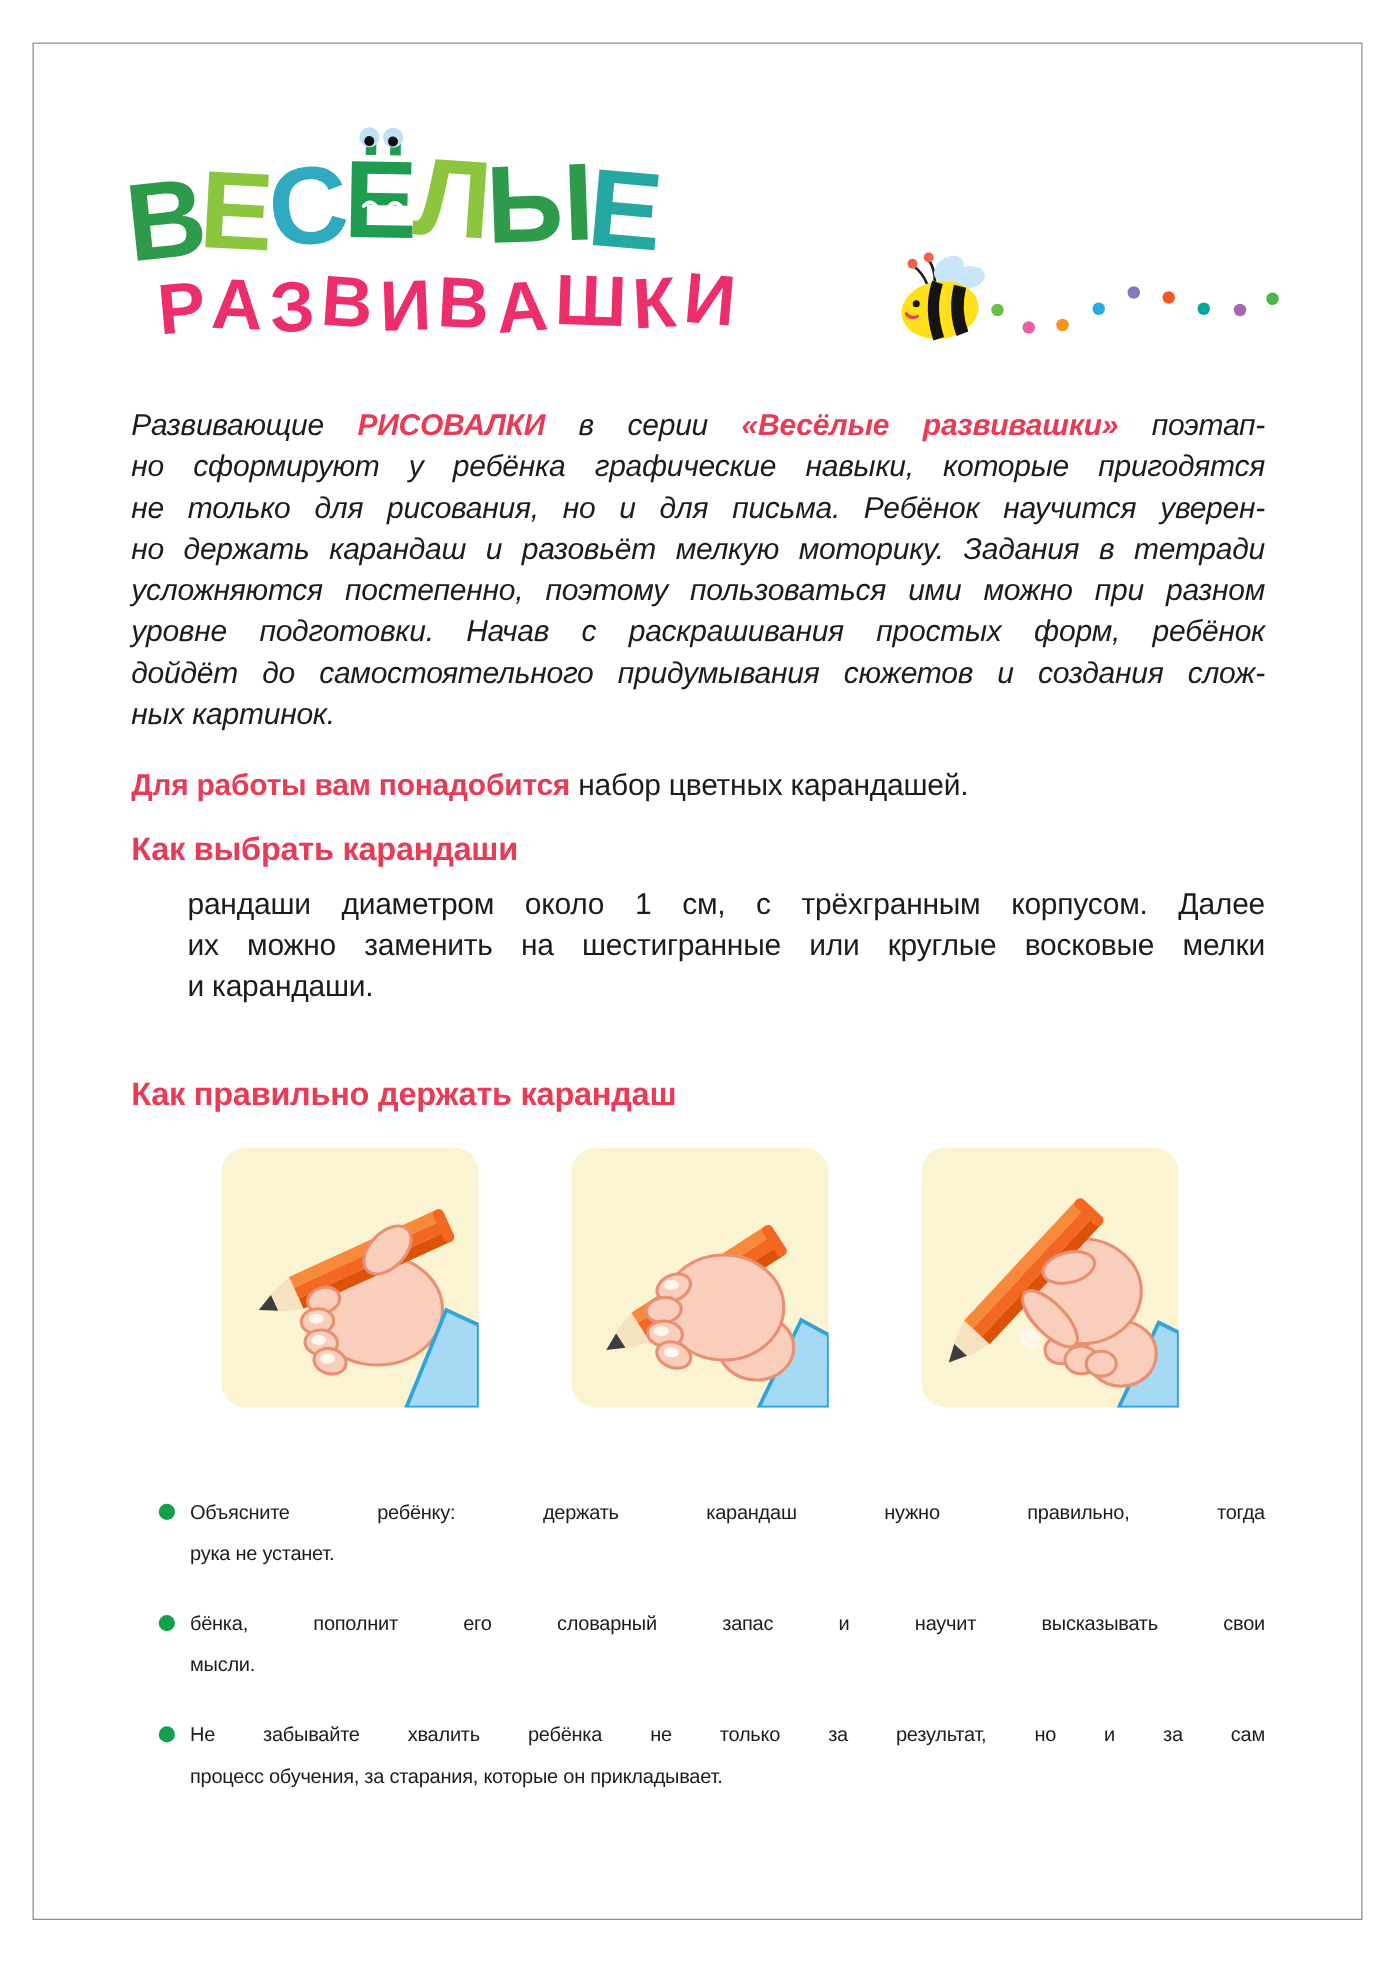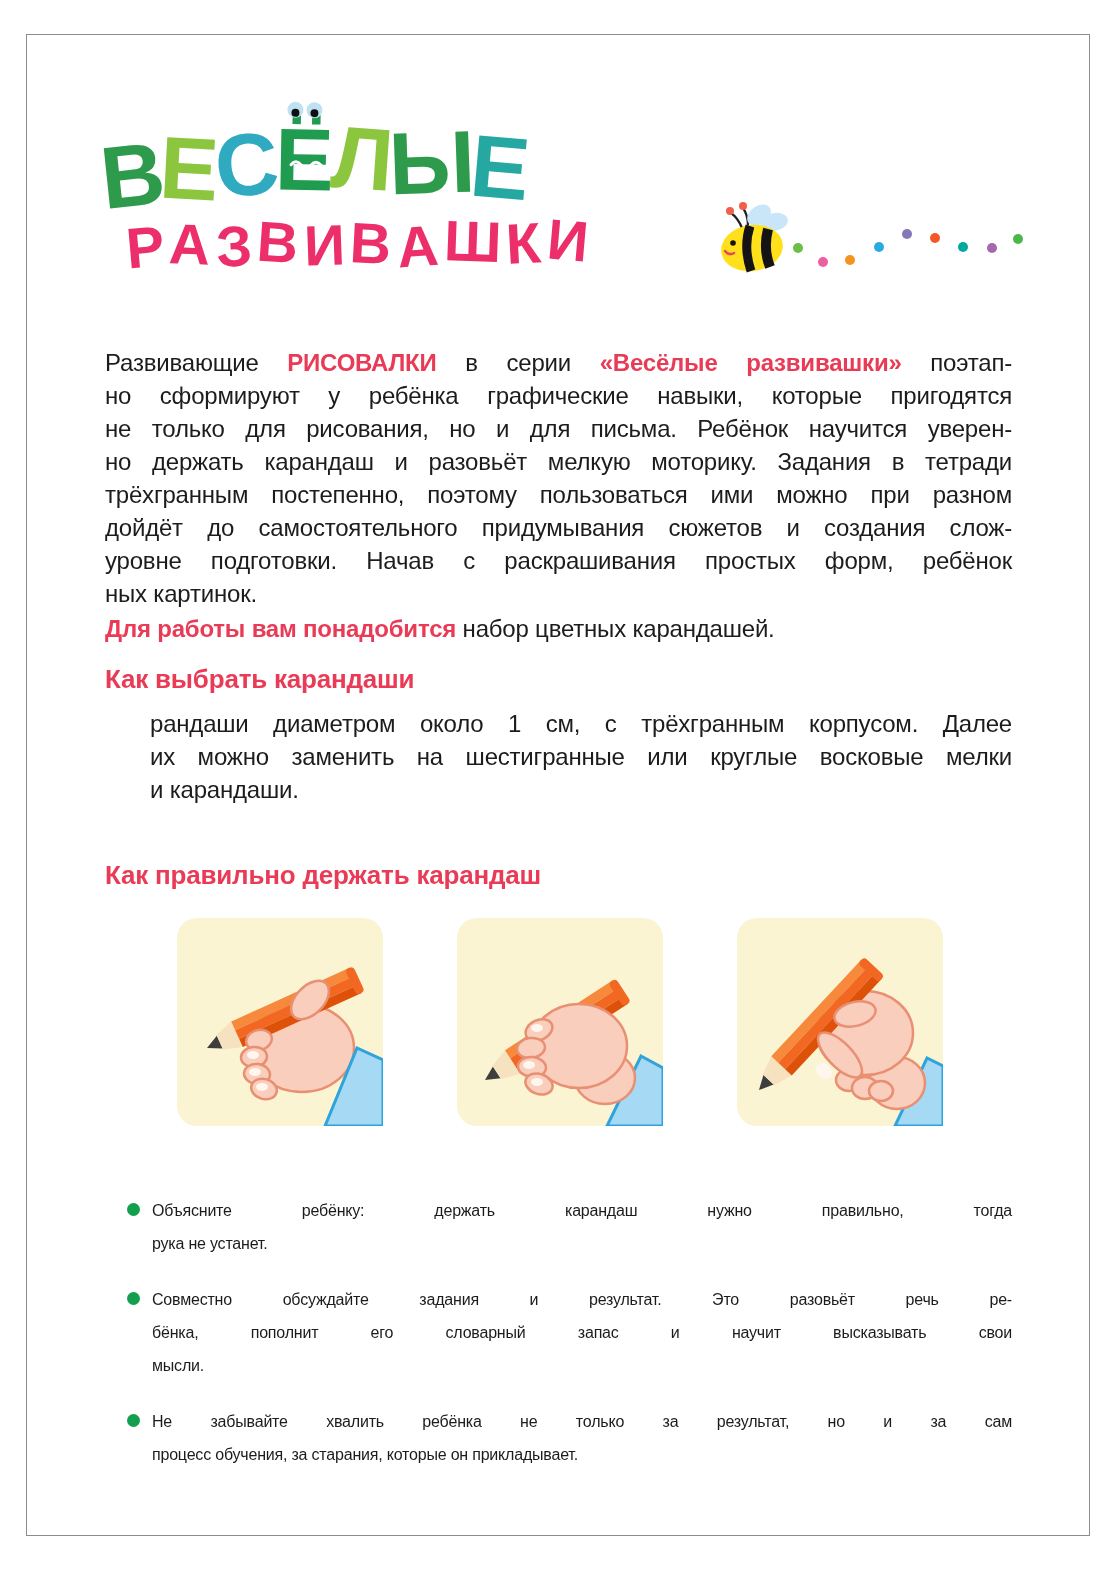--- a/index.html
+++ b/index.html
@@ -51,21 +51,21 @@
   .trail-dot:nth-of-type(8){left:277px;top:48px;}
   .trail-dot:nth-of-type(9){left:303px;top:39px;}
 
   
   .para{position:absolute;font-size:24px;line-height:33px;letter-spacing:-0.2px;}
   .jline{text-align:justify;text-align-last:justify;}
   .jline.last{text-align-last:left;}
   .acc{color:var(--accent);text-align:center;}
   .b{font-weight:bold;}
   .h{position:absolute;margin:0;font-size:26px;font-weight:bold;color:var(--accent);letter-spacing:-0.2px;}
-  #intro{left:105px;top:346px;width:907px;}
+  #intro{left:105px;top:324px;width:907px;font-style:italic;}
   #supply{left:105px;top:612px;width:907px;}
   #para-choose{left:150px;top:707px;width:862px;}
   #h-choose{left:105px;top:664px;}
   #h-hold{left:105px;top:860px;}
   #h-tips{left:105px;top:1152px;}
 
   
   .img-row{position:absolute;left:177px;top:918px;display:flex;gap:74px;}
   .grip{display:block;}
 
@@ -148,23 +148,23 @@
       <span>Развивающие</span>
       <span class="acc b">РИСОВАЛКИ</span>
       <span>в серии</span>
       <span class="acc b">«Весёлые развивашки»</span>
       <span>поэтап-</span>
     </div>
     <div>
         <div class="jline">но сформируют у ребёнка графические навыки, которые пригодятся</div>
         <div class="jline">не только для рисования, но и для письма. Ребёнок научится уверен-</div>
         <div class="jline">но держать карандаш и разовьёт мелкую моторику. Задания в тетради</div>
-        <div class="jline">трёхгранным постепенно, поэтому пользоваться ими можно при разном</div>
+        <div class="jline">усложняются постепенно, поэтому пользоваться ими можно при разном</div>
+        <div class="jline">уровне подготовки. Начав с раскрашивания простых форм, ребёнок</div>
         <div class="jline">дойдёт до самостоятельного придумывания сюжетов и создания слож-</div>
-        <div class="jline">уровне подготовки. Начав с раскрашивания простых форм, ребёнок</div>
         <div class="jline last">ных картинок.</div>
       </div>
   </section>
 
   <section class="para" id="supply">
     <span class="acc b">Для работы вам понадобится</span>
     <span>набор цветных карандашей.</span>
   </section>
 
   <h2 class="h" id="h-choose">Как выбрать карандаши</h2>
@@ -260,21 +260,20 @@
     <li>
       <span class="bullet-dot"></span>
       <div class="btxt">
           <div class="jline">Объясните ребёнку: держать карандаш нужно правильно, тогда</div>
           <div class="jline last">рука не устанет.</div>
         </div>
     </li>
     <li>
       <span class="bullet-dot"></span>
       <div class="btxt">
-          <div class="jline">Совместно обсуждайте задания и результат. Это разовьёт речь ре-</div>
           <div class="jline">бёнка, пополнит его словарный запас и научит высказывать свои</div>
           <div class="jline last">мысли.</div>
         </div>
     </li>
     <li>
       <span class="bullet-dot"></span>
       <div class="btxt">
           <div class="jline">Не забывайте хвалить ребёнка не только за результат, но и за сам</div>
           <div class="jline last">процесс обучения, за старания, которые он прикладывает.</div>
         </div>

